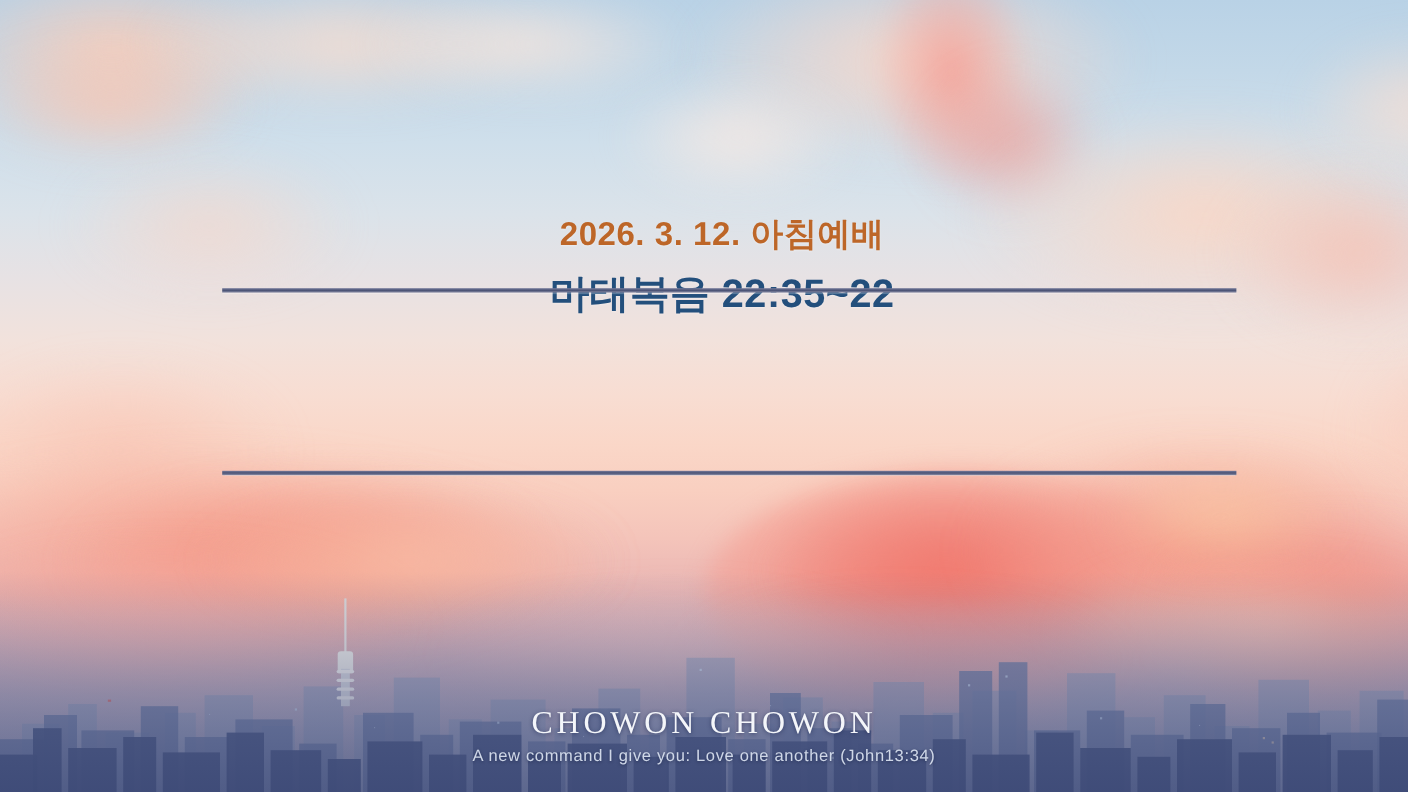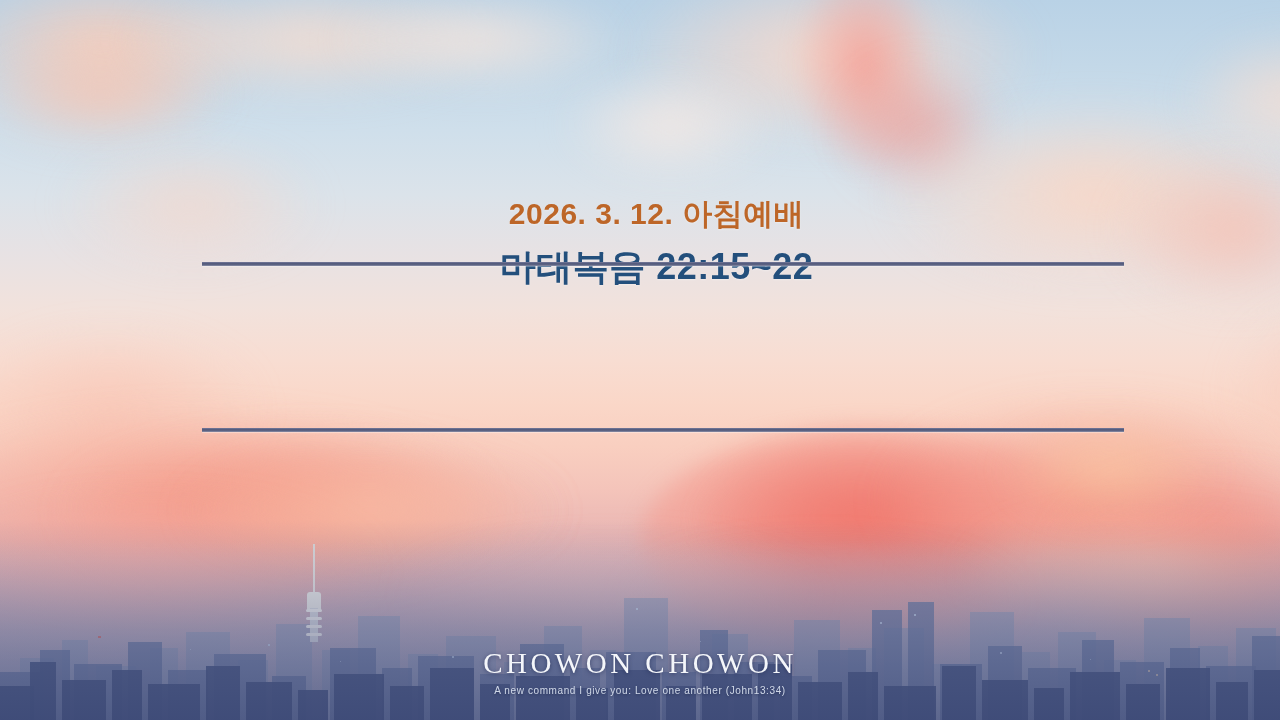--- a/index.html
+++ b/index.html
@@ -260,21 +260,21 @@
   .logo-name {
     font-family: "Liberation Serif", serif;
     font-size: 29px;
     letter-spacing: 3.5px;
     color: #f4f6fa;
     line-height: 1.1;
     text-shadow: 0 1px 4px rgba(30,40,80,.65);
   }
   .logo-tag {
     font-family: "Liberation Sans", sans-serif;
-    font-size: 10px;
+    font-size: 15px;
     letter-spacing: .6px;
     color: #dbe3f1;
     margin-top: 5px;
     opacity: .92;
     text-shadow: 0 1px 3px rgba(25,35,70,.7);
   }
 </style>
 </head>
 <body>
 
@@ -444,21 +444,21 @@
 
     <div class="city-glow"></div>
   </div>
 
   <div class="title-block">
     <div class="date-line">2026. 3. 12. 아침예배</div>
 
     <div class="rule rule-top"></div>
 
 
-    <div class="scripture">마태복음 22:15~22</div>
+    <div class="scripture">마태복음 22:35~22</div>
 
     <div class="rule rule-bot"></div>
   </div>
 
   <div class="logo">
     <div class="logo-name">CHOWON CHOWON</div>
     <div class="logo-tag">A new command I give you: Love one another (John13:34)</div>
   </div>
 
 </div>

